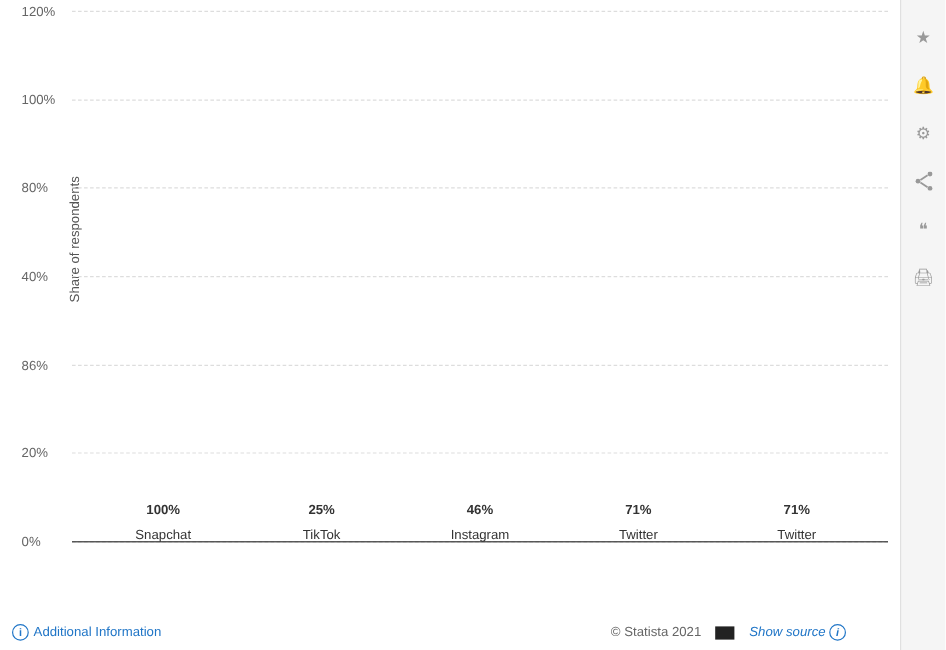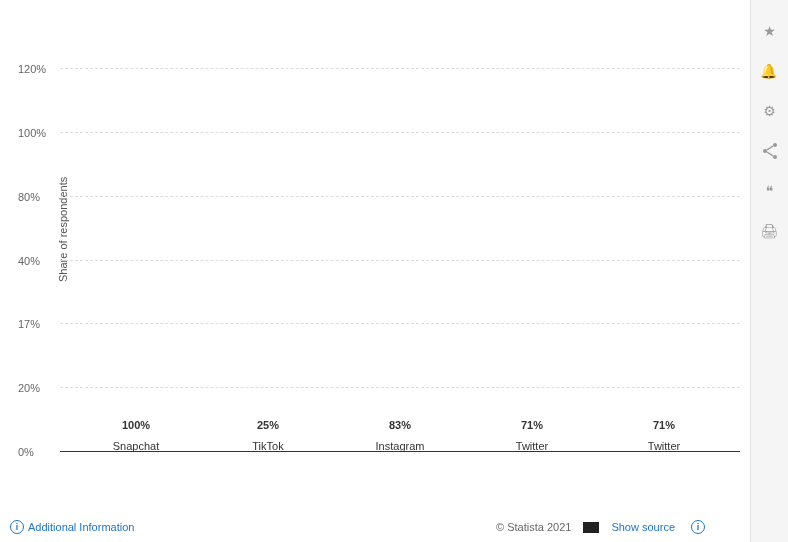--- a/index.html
+++ b/index.html
@@ -13,23 +13,22 @@
     }
 
     .main-container {
       display: flex;
       width: 788px;
       height: 542px;
     }
 
     .chart-area {
       flex: 1;
-      padding: 29px 10px 60px 60px;
-      position: relative;
-      margin-top: 40px;
+      padding: 10px 10px 60px 60px;
+      position: relative;
     }
 
     .right-sidebar {
       width: 38px;
       background: #f5f5f5;
       border-left: 1px solid #e0e0e0;
       display: flex;
       flex-direction: column;
       align-items: center;
       padding-top: 20px;
@@ -166,21 +165,22 @@
       gap: 12px;
       color: #666;
       justify-content: center;
     }
 
     .show-source {
       color: #2176c7;
       cursor: pointer;
       display: flex;
       align-items: center;
-      gap: 16px;
+      gap: 3px;
+      font-style: italic;
     }
 
     .info-icon {
       display: inline-flex;
       align-items: center;
       justify-content: center;
       width: 14px;
       height: 14px;
       border-radius: 50%;
       border: 1px solid #2176c7;
@@ -212,42 +212,42 @@
             <div class="grid-line" style="bottom: 83.33%;">
               <span class="grid-line-label">100%</span>
             </div>
             <div class="grid-line" style="bottom: 66.67%;">
               <span class="grid-line-label">80%</span>
             </div>
             <div class="grid-line" style="bottom: 50%;">
               <span class="grid-line-label">40%</span>
             </div>
             <div class="grid-line" style="bottom: 33.33%;">
-              <span class="grid-line-label">17%</span>
+              <span class="grid-line-label">86%</span>
             </div>
             <div class="grid-line" style="bottom: 16.67%;">
               <span class="grid-line-label">20%</span>
             </div>
             <div class="grid-line" style="bottom: 0%;">
               <span class="grid-line-label">0%</span>
             </div>
           </div>
         <div class="bars-container" id="barsContainer">
             <div class="bar-group">
               <div class="bar-value">100%</div>
               <div class="bar" style="height: 83.3333%; background: rgb(33, 118, 199);"></div>
               <div class="bar-label">Snapchat</div>
             </div>
             <div class="bar-group">
               <div class="bar-value">25%</div>
               <div class="bar" style="height: 75.8333%; background: rgb(33, 118, 199);"></div>
               <div class="bar-label">TikTok</div>
             </div>
             <div class="bar-group">
-              <div class="bar-value">83%</div>
+              <div class="bar-value">46%</div>
               <div class="bar" style="height: 69.1667%; background: rgb(33, 118, 199);"></div>
               <div class="bar-label">Instagram</div>
             </div>
             <div class="bar-group">
               <div class="bar-value">71%</div>
               <div class="bar" style="height: 59.1667%; background: rgb(33, 118, 199);"></div>
               <div class="bar-label">Twitter</div>
             </div>
             <div class="bar-group">
               <div class="bar-value">71%</div>

